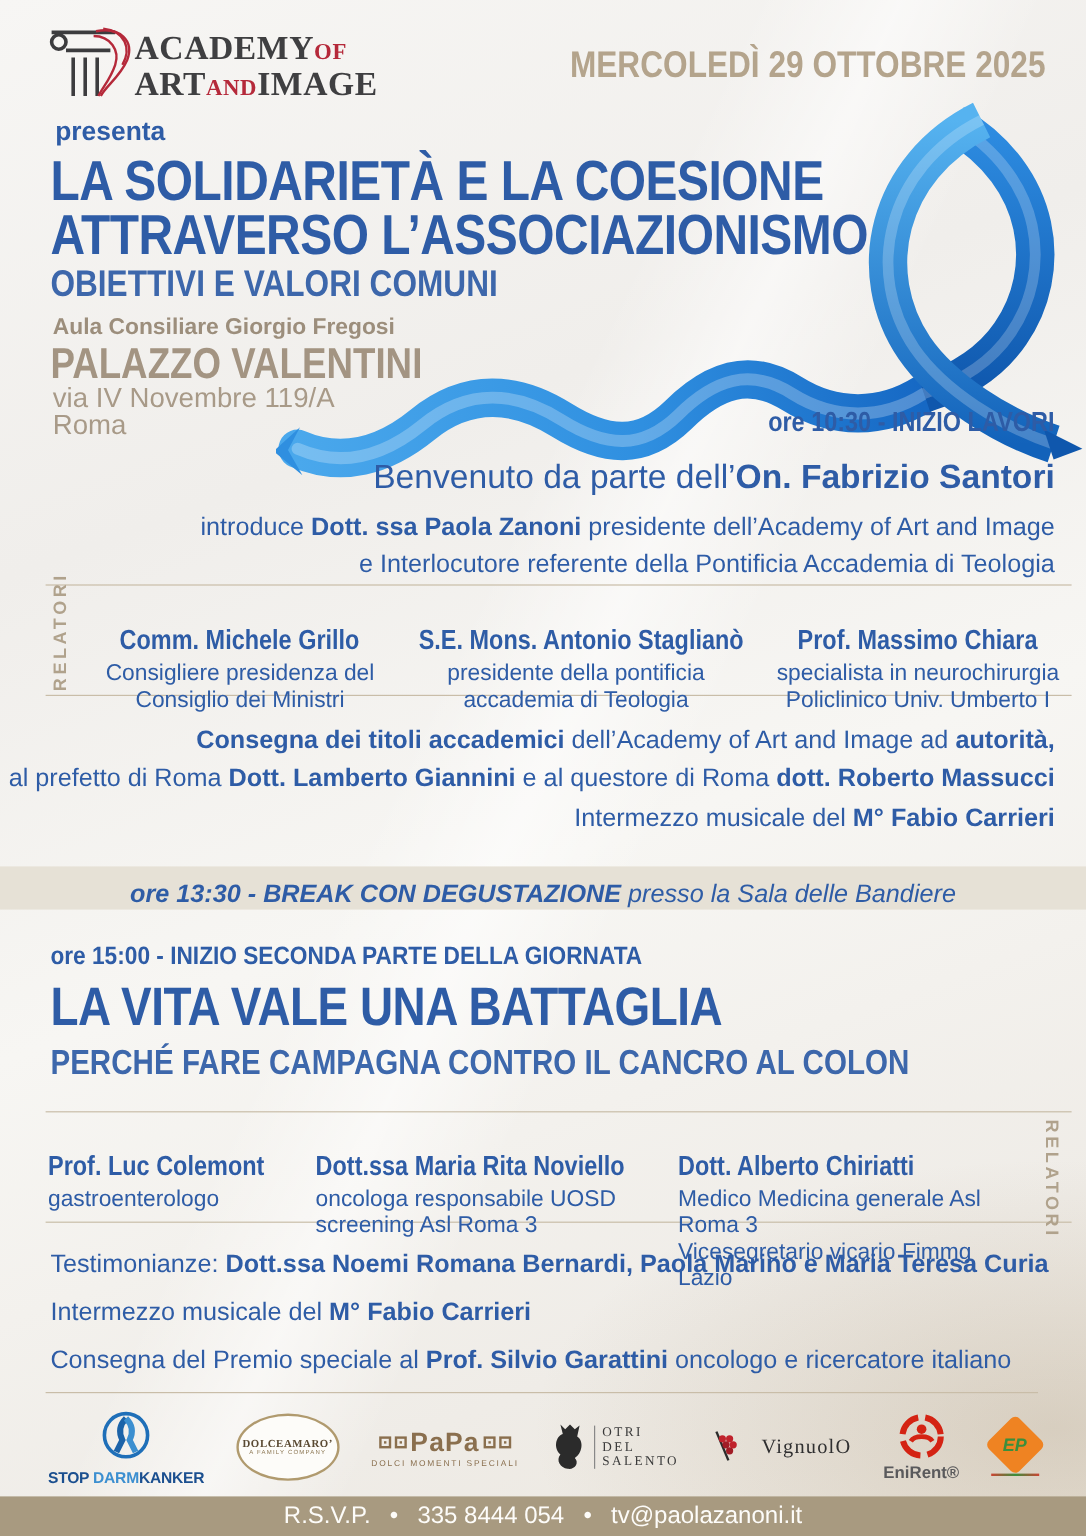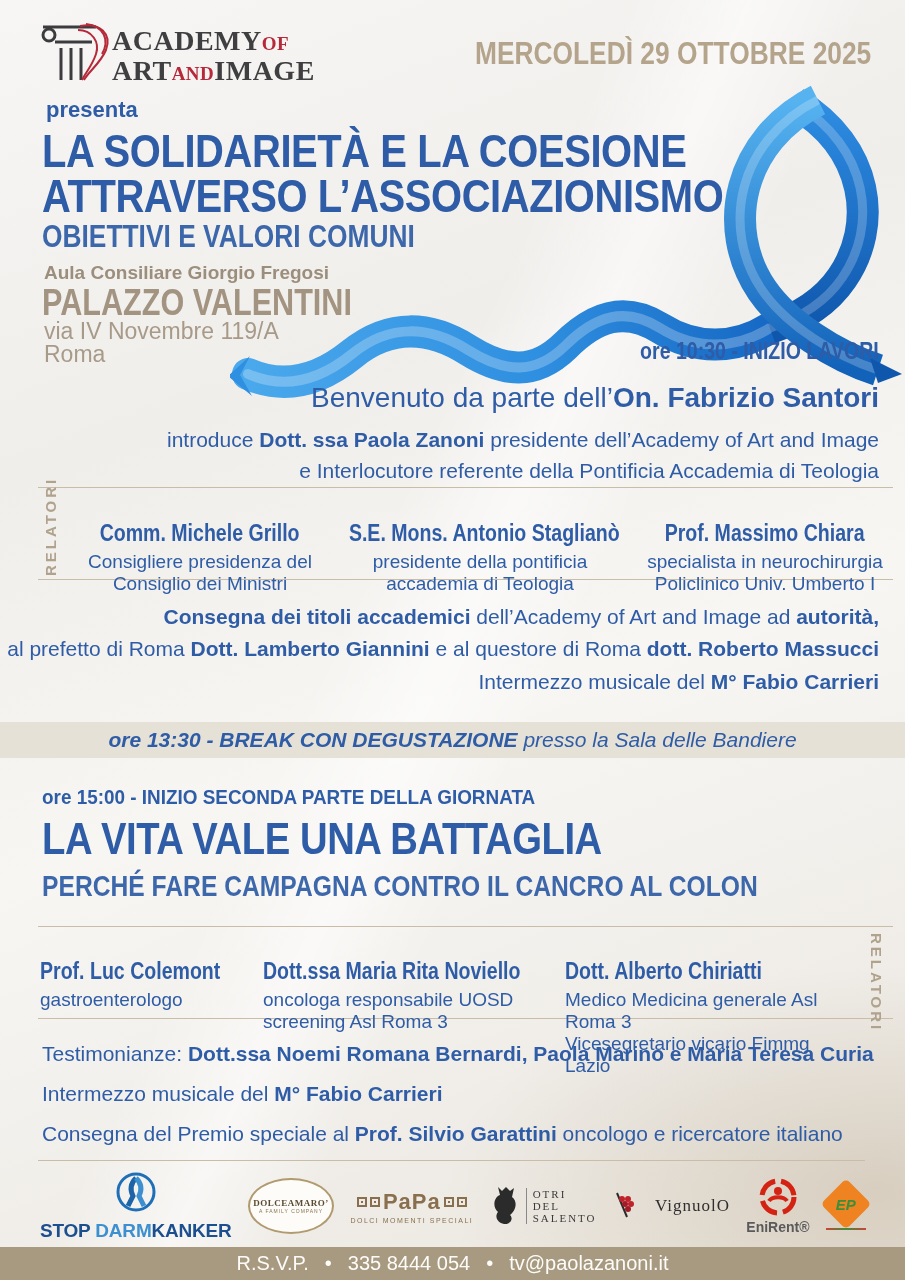--- a/index.html
+++ b/index.html
@@ -51,35 +51,35 @@
   .spk-name { font-size:23px; font-weight:bold; color:#2e5ca6; white-space:nowrap;margin-top:24px; }
   .spk-role { font-size:19px; color:#2e5ca6; line-height:22px; margin-top:4px; }
   .col-c { text-align:center; }
   .col-l { text-align:left; }
 
   
   .awards1 { right:26px; top:601px; font-size:21px; line-height:32px; text-align:right; }
   .intermezzo1 { right:26px; top:670px; font-size:21px; white-space:nowrap; }
 
   
-  .break-band { left:0; top:722px; width:905px; height:36px; background:#e6e1d6; display:flex; align-items:center; justify-content:center; }
+  .break-band { left:0; top:722px; width:905px; height:36px; background:#e6e1d6; display:flex; align-items:flex-end; justify-content:center; }
   .break-band .txt { color:#2e5ca6; font-size:21px; font-style:italic; white-space:nowrap; }
 
   
   .sched-start2 { left:42px; top:785px; font-size:21px; font-weight:bold; white-space:nowrap; }
   .after-title { left:42px; top:813px; color:#2e5ca6; font-size:45px; font-weight:bold; white-space:nowrap; letter-spacing:-.5px; }
   .after-sub { left:42px; top:870px; color:#2e5ca6; font-size:29px; font-weight:bold; white-space:nowrap; opacity:.92; }
 
   
   .closing-line { left:42px; font-size:21px; white-space:nowrap; }
 
   
   .sponsors { left:40px; top:1170px; width:826px; height:72px; display:flex; align-items:center; justify-content:space-between; }
   .sponsor { display:flex; flex-direction:column; align-items:center; gap:2px; }
-  .stop-text { font-size:19px; font-weight:bold; letter-spacing:-.2px; }
+  .stop-text { font-size:13px; font-weight:bold; letter-spacing:-.2px; }
   .stop-text .d1 { color:#1b4f8f; } .stop-text .d2 { color:#3c8fd0; }
   .dolce-badge { border:2px solid #b09a6e; border-radius:50%; width:86px; height:56px; display:flex; flex-direction:column; align-items:center; justify-content:center; background:#fdfcf9; }
   .dolce-title { font-family:"Liberation Serif", serif; font-size:9px; font-weight:bold; color:#5a4a33; letter-spacing:.5px; }
   .dolce-sub { font-size:5px; color:#8a7450; letter-spacing:1px; }
   .papa-row { display:flex; align-items:center; gap:3px; }
   .meander { width:10px; height:10px; border:2px solid #8a6f4e; position:relative; }
   .meander::after { content:""; position:absolute; left:2px; top:2px; width:2px; height:2px; background:#8a6f4e; }
   .papa-word { font-size:22px; font-weight:bold; color:#8a6f4e; letter-spacing:1px; }
   .papa-sub { font-size:7px; color:#8a6f4e; letter-spacing:1.5px; }
   .otri-row { display:flex; align-items:center; gap:6px; }

